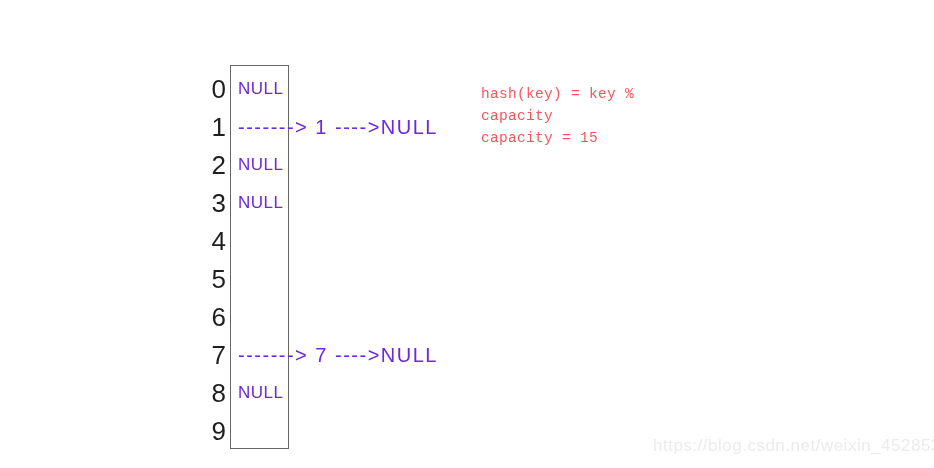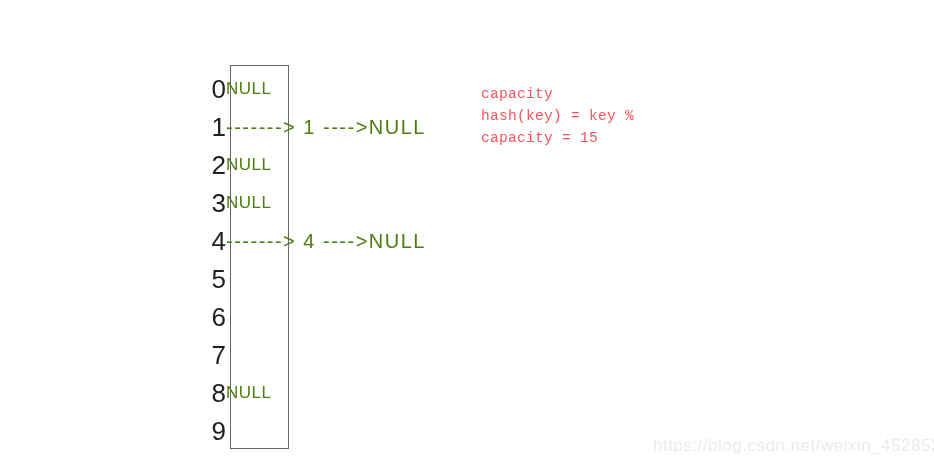--- a/index.html
+++ b/index.html
@@ -36,23 +36,23 @@
     position: absolute;
     left: 170px;
     width: 56px;
     text-align: right;
     font-size: 26px;
     color: #1f1f1f;
     line-height: 38px;
   }
   .cell {
     position: absolute;
-    left: 226px;
+    left: 238px;
     white-space: nowrap;
-    color: #4d7c0f;
+    color: #6d28d9;
     line-height: 38px;
   }
   .cell-null {
     font-size: 17px;
     letter-spacing: 0.5px;
   }
   .cell-chain {
     font-size: 20px;
     letter-spacing: 1.5px;
   }
@@ -91,38 +91,38 @@
       <div class="row" style="top: 146px;">
         <span class="idx">2</span>
         <span class="cell cell-null">NULL</span>
       </div>
       <div class="row" style="top: 184px;">
         <span class="idx">3</span>
         <span class="cell cell-null">NULL</span>
       </div>
       <div class="row" style="top: 222px;">
         <span class="idx">4</span>
-        <span class="cell cell-chain">-------&gt; 4  ----&gt;NULL</span>
       </div>
       <div class="row" style="top: 260px;">
         <span class="idx">5</span>
       </div>
       <div class="row" style="top: 298px;">
         <span class="idx">6</span>
       </div>
       <div class="row" style="top: 336px;">
         <span class="idx">7</span>
+        <span class="cell cell-chain">-------&gt; 7  ----&gt;NULL</span>
       </div>
       <div class="row" style="top: 374px;">
         <span class="idx">8</span>
         <span class="cell cell-null">NULL</span>
       </div>
       <div class="row" style="top: 412px;">
         <span class="idx">9</span>
       </div>
     </div>
   <div class="annotation" style="color: rgb(244, 86, 94);">
+    <div>hash(key) = key %</div>
     <div>capacity</div>
-    <div>hash(key) = key %</div>
     <div>capacity = 15</div>
   </div>
   <div class="watermark" style="color: rgb(235, 235, 235);">https://blog.csdn.net/weixin_45285317</div>
 </div>
 
 </body></html>

